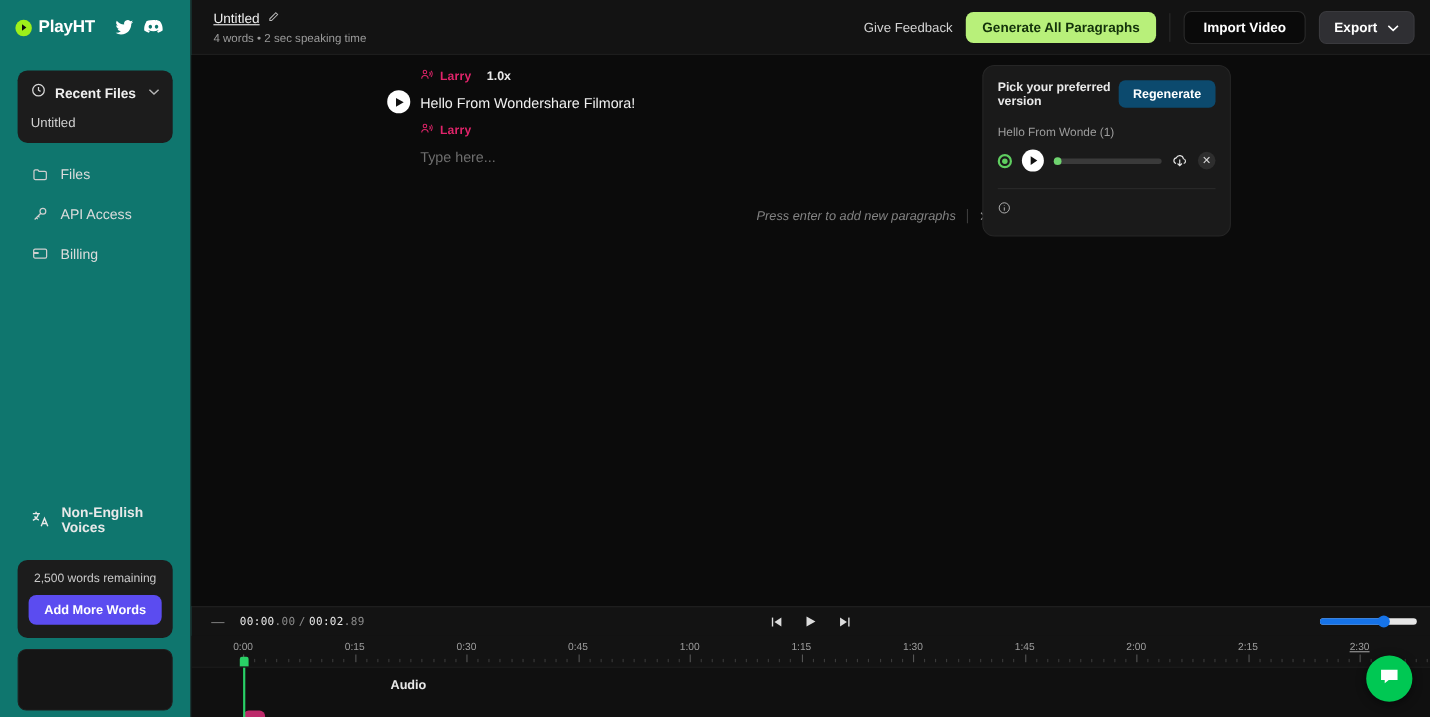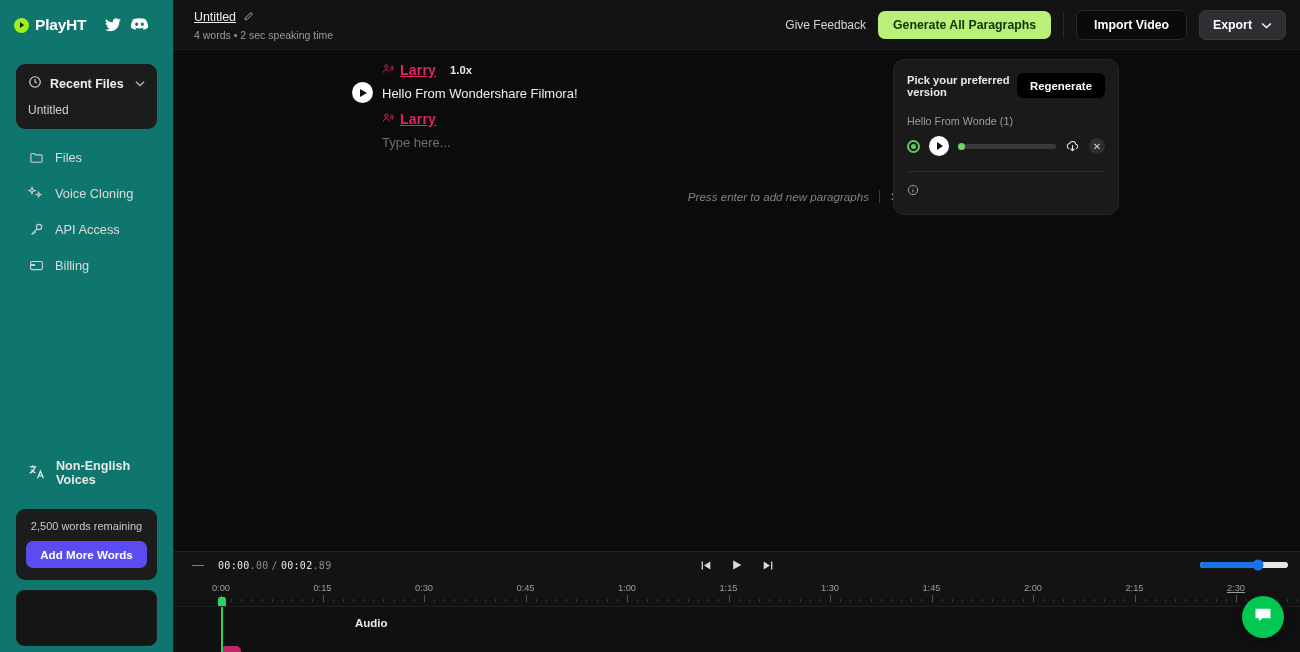--- a/index.html
+++ b/index.html
@@ -137,21 +137,21 @@
     font-family: inherit;
   }
 
   
   .canvas { flex: 1 1 auto; position: relative; background: #0b0b0b; overflow: hidden; }
 
   .editor { position: absolute; left: 170px; top: 10px; width: 560px; }
   .para { position: relative; padding-left: 38px; margin-bottom: 6px; }
   .para-head { display: flex; align-items: center; gap: 14px; height: 20px; }
   .voice-tag { display: flex; align-items: center; gap: 6px; color: #e0246a; }
-  .voice-name { font-size: 14px; font-weight: bold; letter-spacing: .2px; text-decoration: underline; }
+  .voice-name { font-size: 11px; font-weight: bold; letter-spacing: .2px; }
   .speed { font-size: 11.3px; color: #e9e9e9; font-weight: bold; }
   .para-text { font-size: 13px; color: #f0f0f0; padding-top: 5px; line-height: 18px; }
   .para-text.placeholder { color: #6e6e6e; }
   .play-circle {
     position: absolute; left: 8px; top: 22px;
     width: 21px; height: 21px; border-radius: 50%;
     background: #fff; display: flex; align-items: center; justify-content: center;
     cursor: pointer;
   }
   .play-circle::after {
@@ -173,21 +173,21 @@
   .version-panel {
     position: absolute; left: 719px; top: 9px;
     width: 226px; background: #1a1a1a;
     border: 1px solid #262626; border-radius: 11px;
     padding: 13px 13px 14px 13px;
   }
   .vp-head { display: flex; align-items: center; justify-content: flex-start; }
   .vp-title { font-size: 11.2px; font-weight: bold; color: #e9e9e9; }
   .btn-regen {
     height: 25px; padding: 0 13px; border-radius: 6px;
-    background: #000000; color: #fff; border: none;
+    background: #0c4a6e; color: #fff; border: none;
     font-size: 11.4px; font-weight: bold; cursor: pointer;
     font-family: inherit;
   }
   .vp-sample-name { font-size: 10.8px; color: #9d9d9d; margin-top: 17px; }
   .vp-row { display: flex; align-items: center; gap: 9px; margin-top: 9px; }
   .radio {
     width: 13px; height: 13px; border-radius: 50%;
     border: 2px solid #5fce60; display: flex; align-items: center; justify-content: center;
     cursor: pointer; flex: 0 0 auto;
   }
@@ -314,29 +314,20 @@
     </div>
 
     <nav class="nav">
       <div class="nav-item">
         <span class="ico">
           <svg width="15" height="15" viewBox="0 0 24 24" fill="none" stroke="#cfcfcf" stroke-width="1.8">
               <path d="M3 7.5a2 2 0 0 1 2-2h3.6l1.8 2.2H19a2 2 0 0 1 2 2v7.8a2 2 0 0 1-2 2H5a2 2 0 0 1-2-2z"></path>
             </svg>
         </span>
         <span>Files</span>
-      </div>
-      <div class="nav-item">
-        <span class="ico">
-          <svg width="16" height="16" viewBox="0 0 24 24" fill="none" stroke="#cfcfcf" stroke-width="1.7">
-              <path d="M6 3.5 7.3 7 10.8 8.3 7.3 9.6 6 13.1 4.7 9.6 1.2 8.3 4.7 7z"></path>
-              <path d="M16 11l.9 2.4 2.4.9-2.4.9-.9 2.4-.9-2.4-2.4-.9 2.4-.9z"></path>
-            </svg>
-        </span>
-        <span>Voice Cloning</span>
       </div>
       <div class="nav-item">
         <span class="ico">
           <svg width="15" height="15" viewBox="0 0 24 24" fill="none" stroke="#cfcfcf" stroke-width="1.8">
               <circle cx="16" cy="8" r="4.2"></circle>
               <path d="M13 11 4 20M6.5 17.5l2 2M9 15l2 2"></path>
             </svg>
         </span>
         <span>API Access</span>
       </div>

